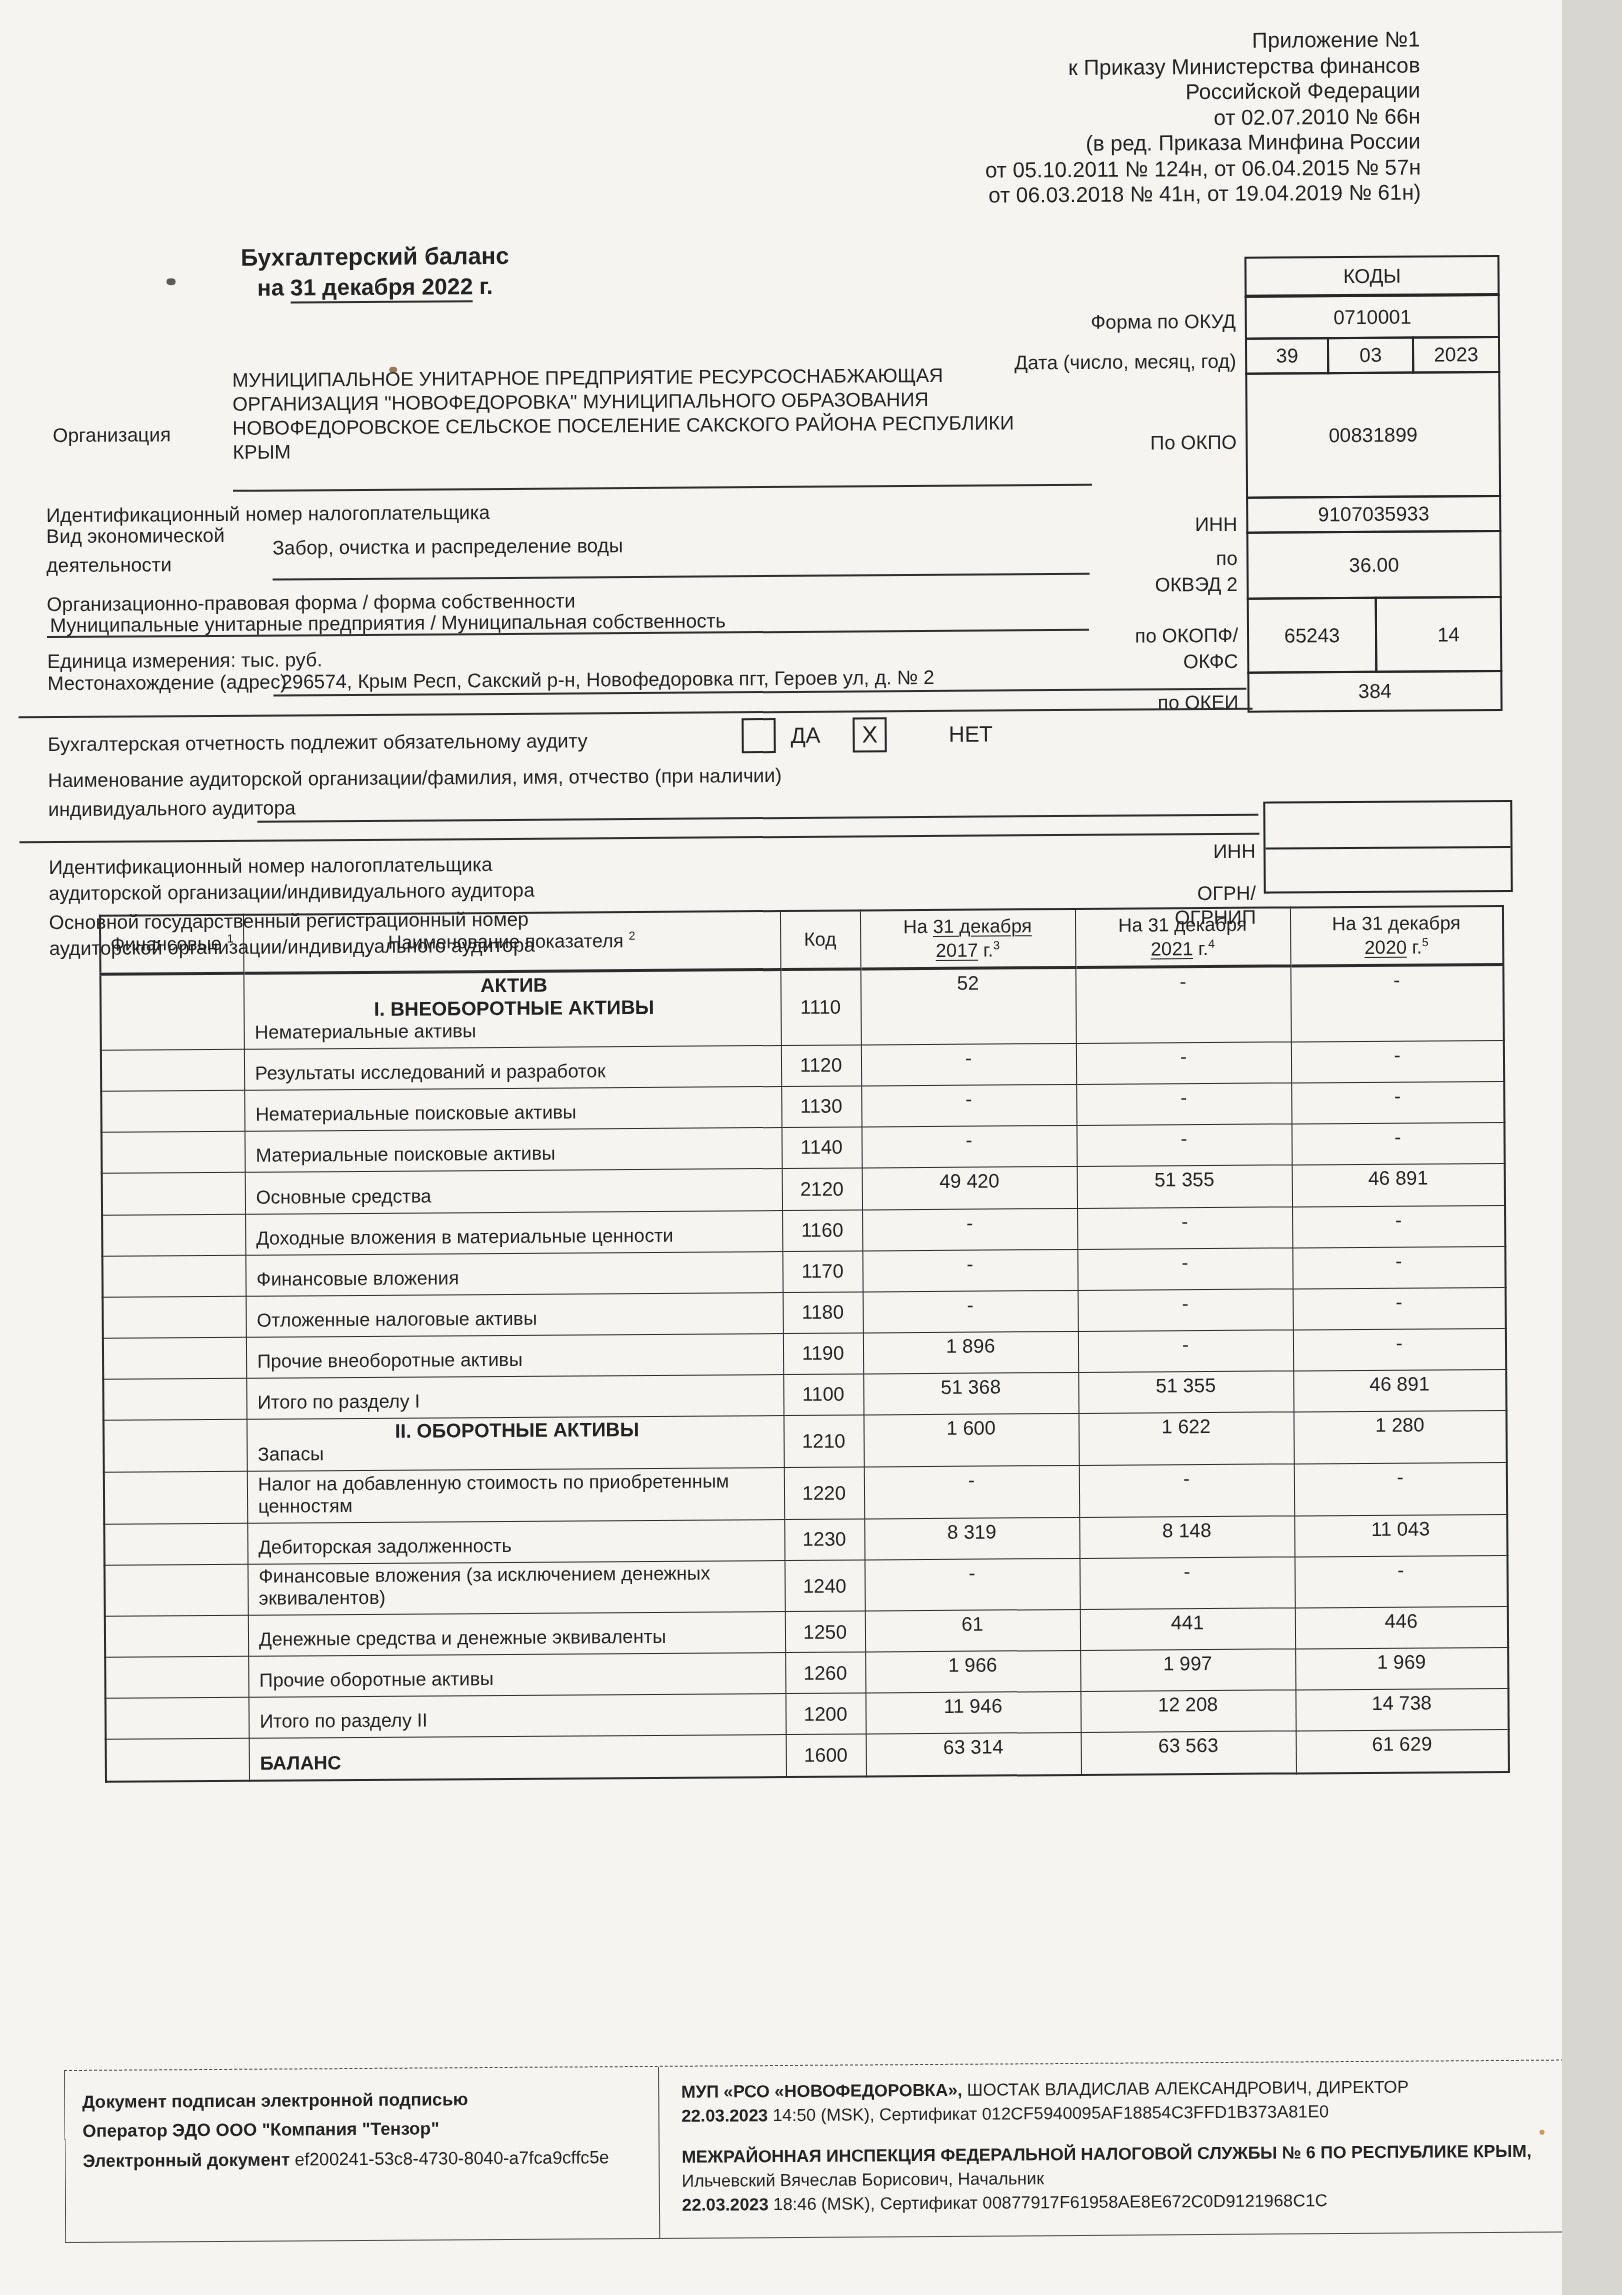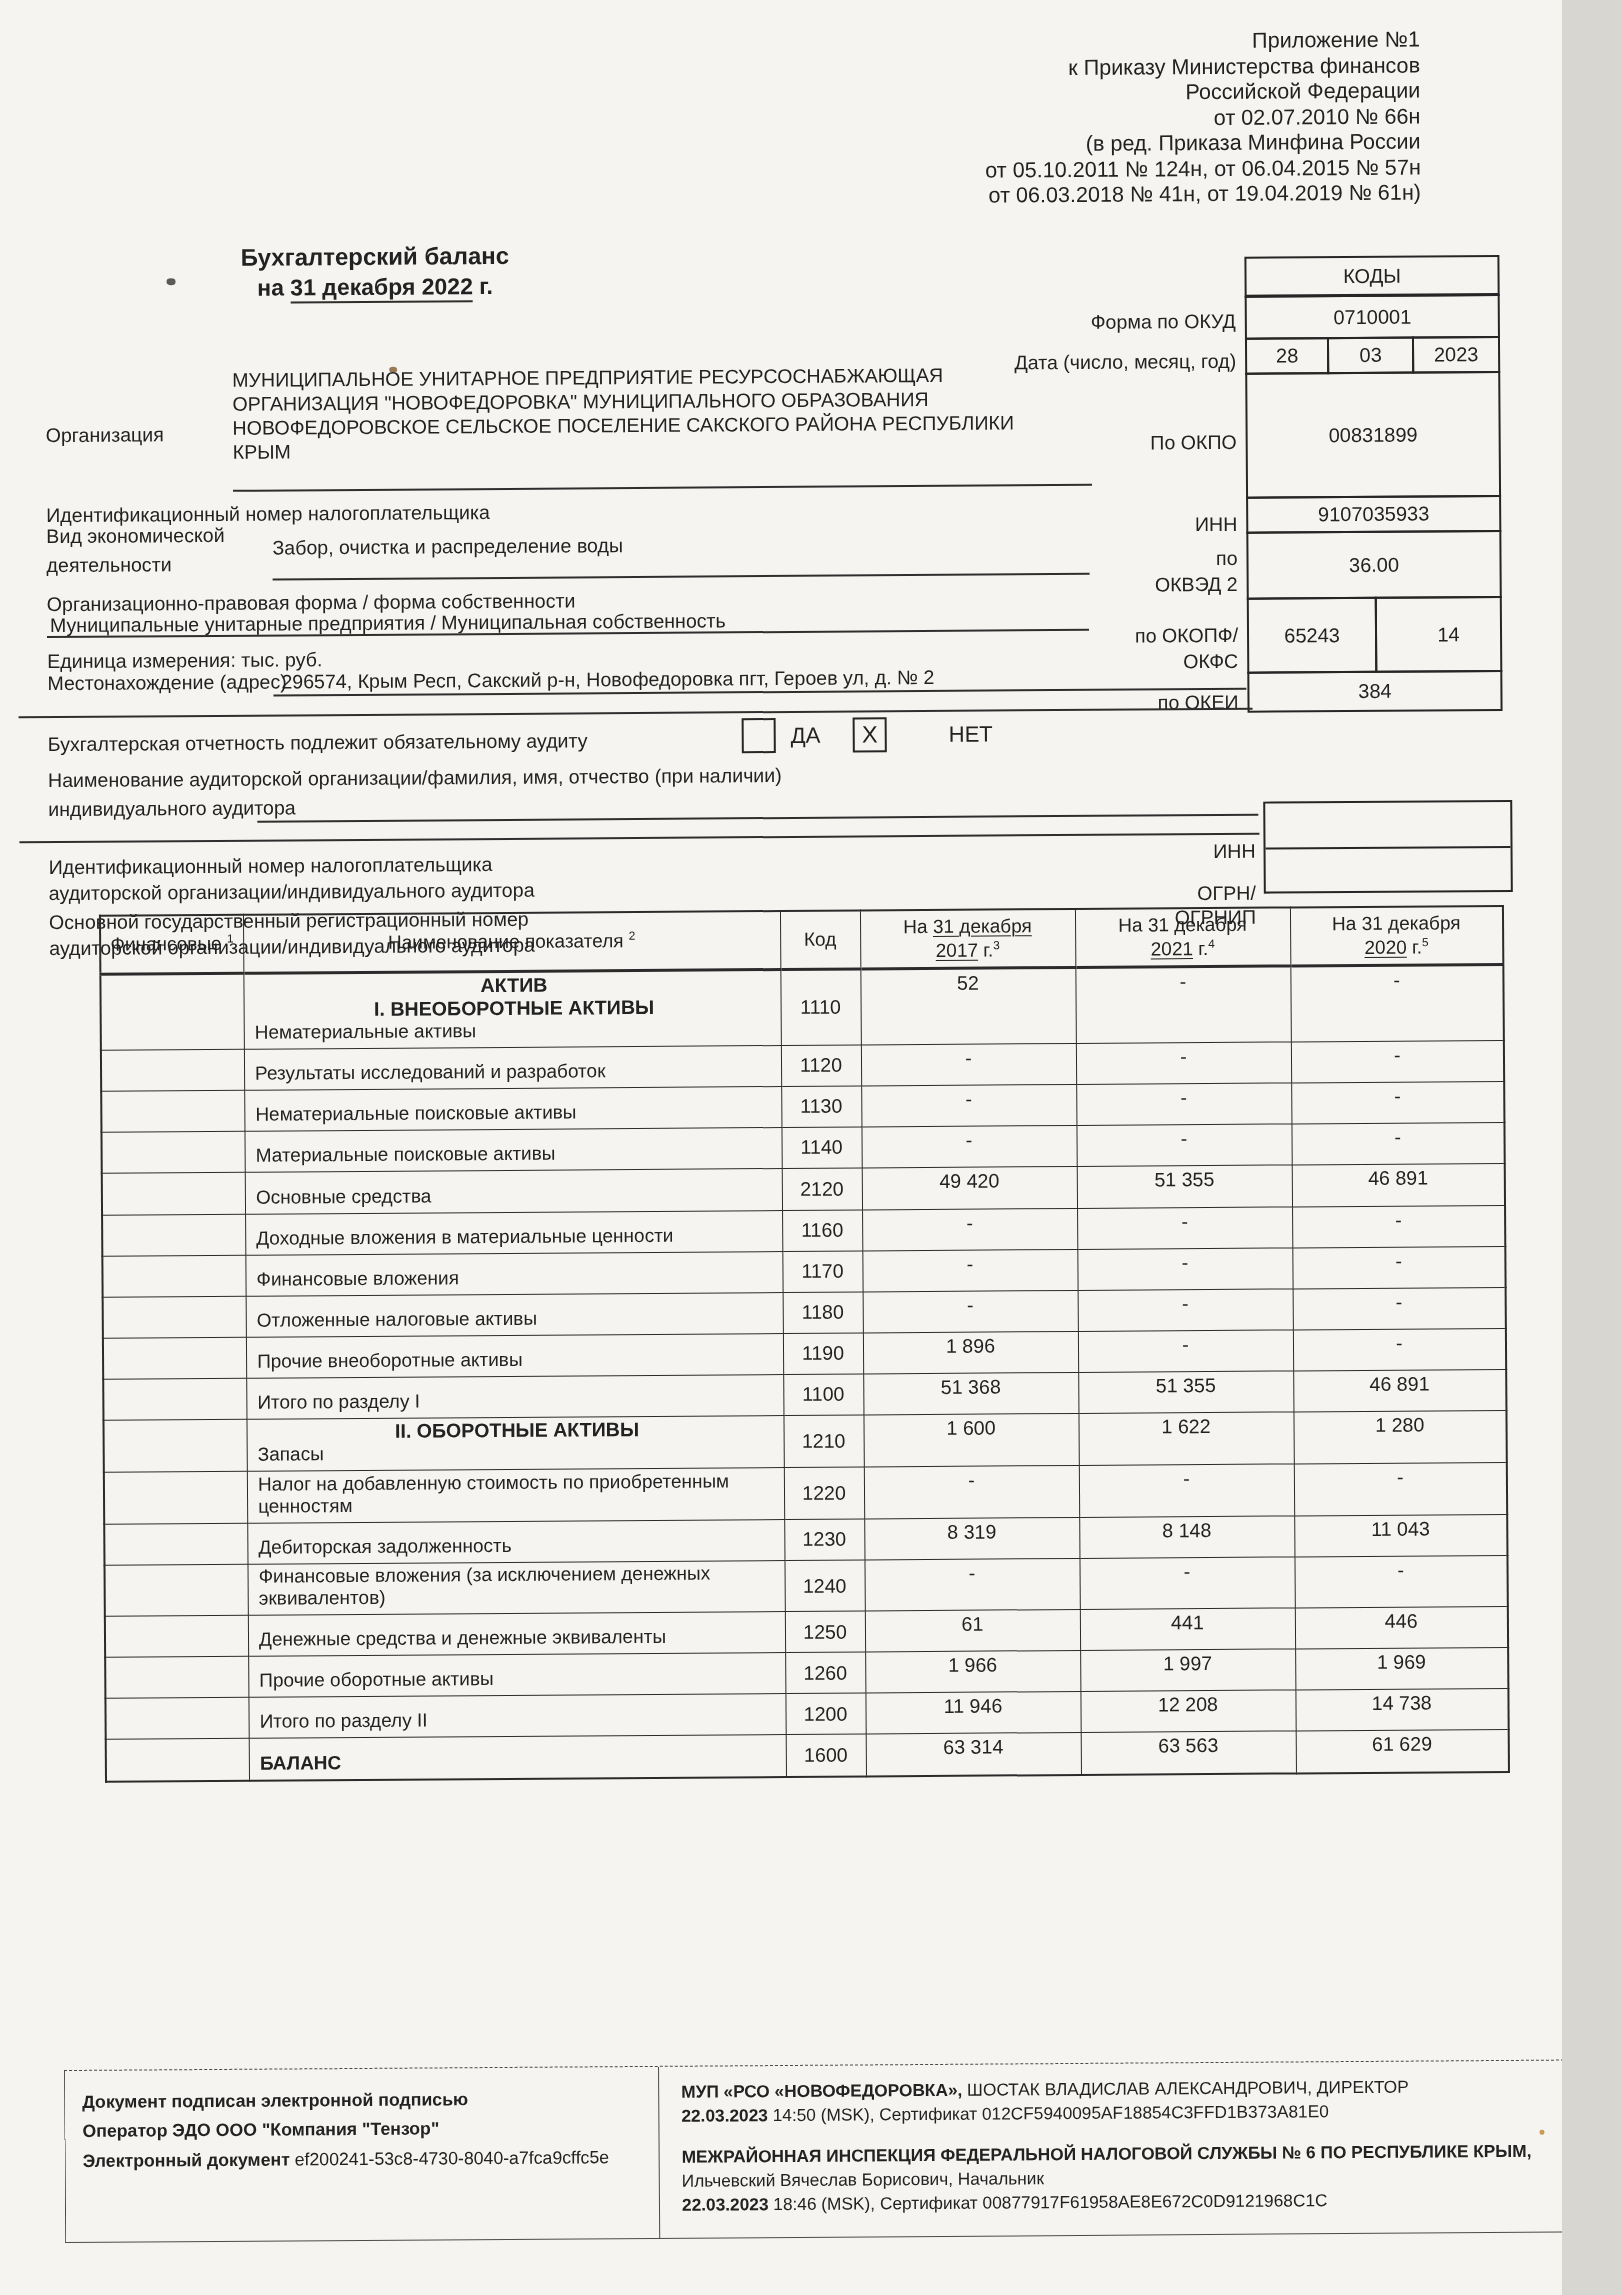--- a/index.html
+++ b/index.html
@@ -90,21 +90,21 @@
 
   <div class="abs title">
     <div class="l1">Бухгалтерский баланс</div>
     <div class="l2"><span>на </span><span class="uln">31 декабря 2022</span><span> г.</span></div>
   </div>
 
   <div class="abs codes">
     <div class="ccell" style="height:41px;border-bottom-width:3.9px;">КОДЫ</div>
     <div class="ccell" style="height:44px;">0710001</div>
     <div class="crow">
-      <div class="ccell" style="height:37px;width:84px;">28</div>
+      <div class="ccell" style="height:37px;width:84px;">39</div>
       <div class="ccell" style="height:37px;width:87px;">03</div>
       <div class="ccell" style="height:37px;flex:1;">2023</div>
     </div>
     <div class="ccell" style="height:126px;">00831899</div>
     <div class="ccell" style="height:37px;">9107035933</div>
     <div class="ccell" style="height:68px;">36.00</div>
     <div class="crow">
       <div class="ccell" style="height:76px;width:130px;">65243</div>
       <div class="ccell" style="height:76px;flex:1;padding-left:20px;">14</div>
     </div>
@@ -118,21 +118,21 @@
   <div class="clabel" style="top:548px;">
     <div>по</div>
         <div>ОКВЭД 2</div>
   </div>
   <div class="clabel" style="top:625px;">
     <div>по ОКОПФ/</div>
         <div>ОКФС</div>
   </div>
   <div class="clabel" style="top:692px;">по ОКЕИ</div>
 
-  <div class="abs t30" style="left:49px;top:419px;">Организация</div>
+  <div class="abs t30" style="left:56px;top:419px;">Организация</div>
   <div class="abs t30" style="left:236px;top:364px;width:805px;line-height:24px;">МУНИЦИПАЛЬНОЕ УНИТАРНОЕ ПРЕДПРИЯТИЕ РЕСУРСОСНАБЖАЮЩАЯ ОРГАНИЗАЦИЯ "НОВОФЕДОРОВКА" МУНИЦИПАЛЬНОГО ОБРАЗОВАНИЯ НОВОФЕДОРОВСКОЕ СЕЛЬСКОЕ ПОСЕЛЕНИЕ САКСКОГО РАЙОНА РЕСПУБЛИКИ КРЫМ</div>
   <div class="hline" style="left:236px;top:486px;width:859px;"></div>
 
   <div class="abs t30" style="left:49px;top:499px;">Идентификационный номер налогоплательщика</div>
 
   <div class="abs t30" style="left:49px;top:520px;">
     <div>Вид экономической</div>
         <div style="margin-top:5.2px;">деятельности</div>
   </div>
   <div class="abs t30" style="left:275px;top:533px;">Забор, очистка и распределение воды</div>

